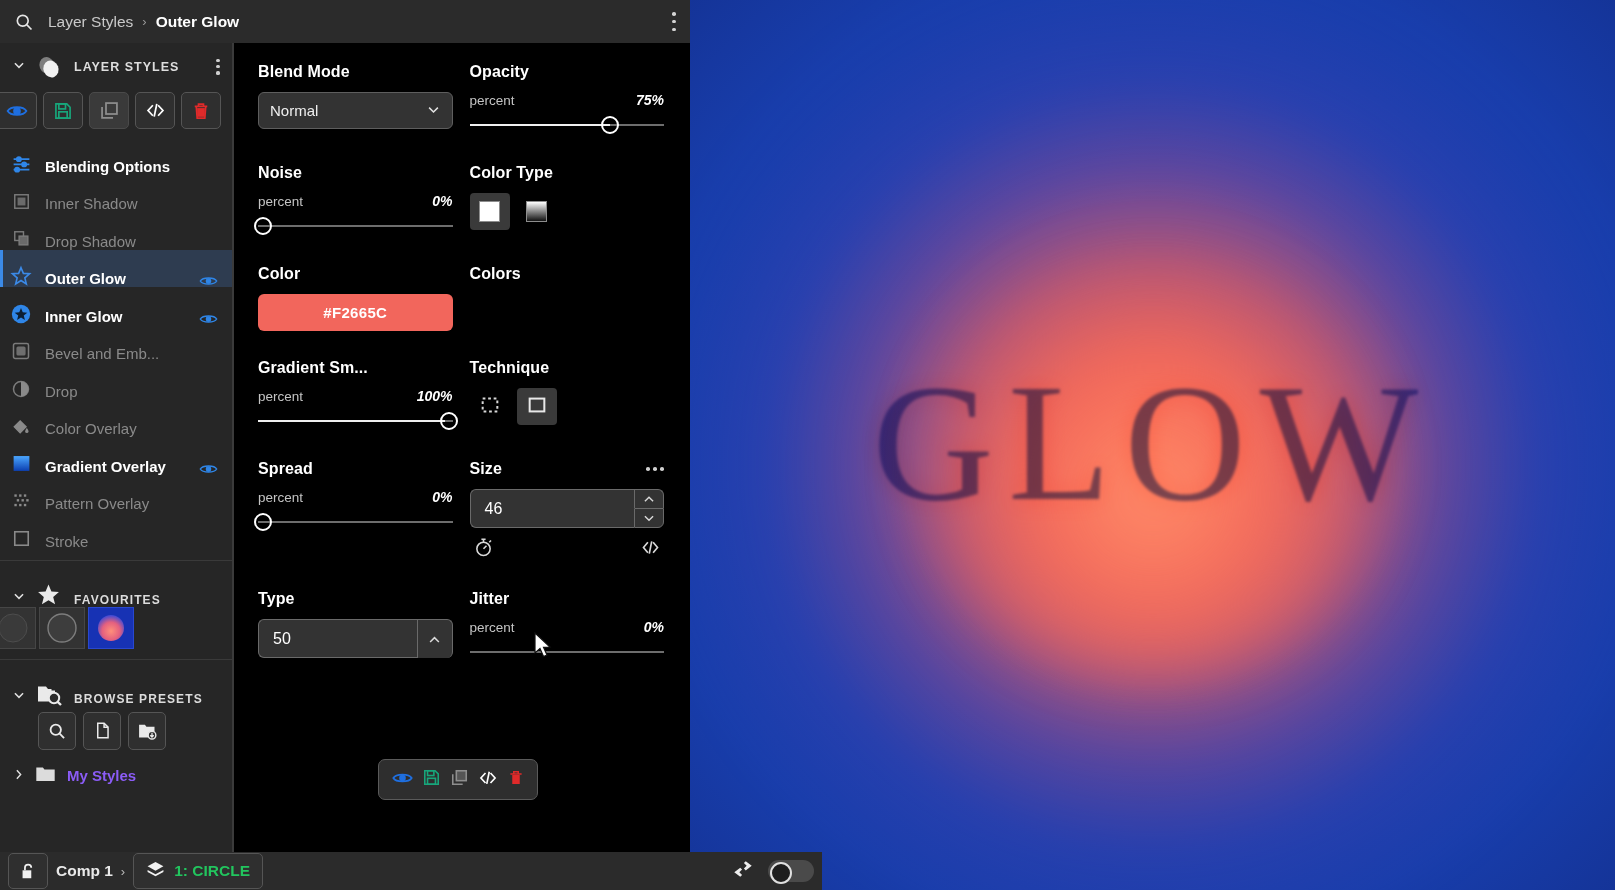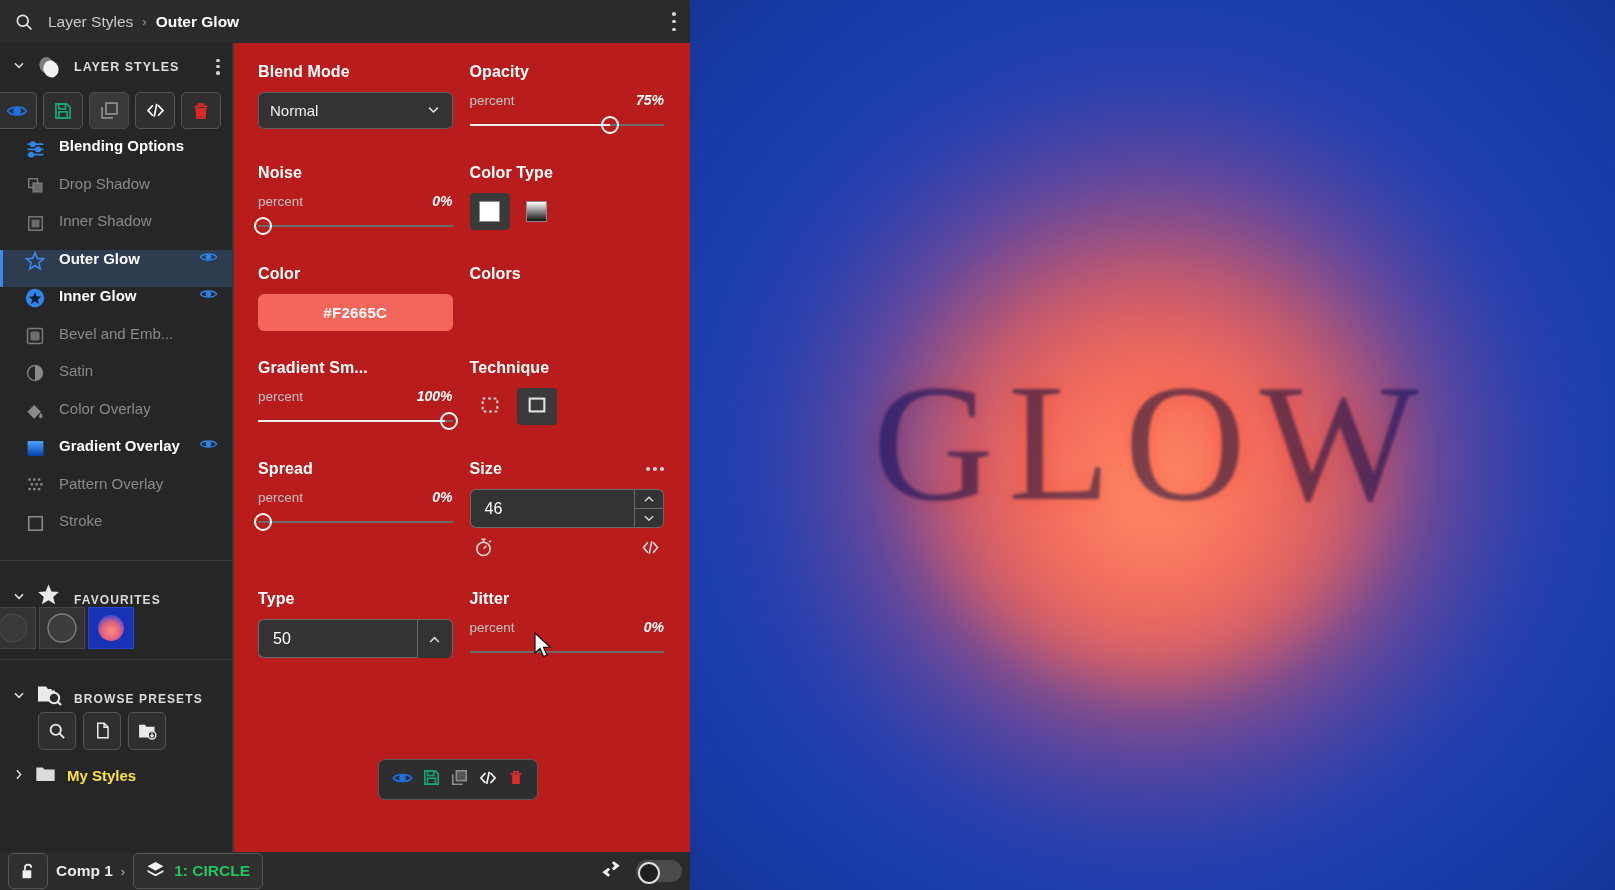--- a/index.html
+++ b/index.html
@@ -39,21 +39,21 @@
   .icon-row { display:flex; gap:6px; padding:2px 0 8px 0; }
   .ibtn {
     width:40px; height:37px; border:1px solid #555; border-radius:5px;
     background:#2f2f2f; display:flex; align-items:center; justify-content:center;
   }
   .ibtn.off { background:#3a3a3a; border-color:#4a4a4a; }
   .ibtn:first-child { margin-left:-3px; border-top-left-radius:0; border-bottom-left-radius:0; border-left:none;}
 
   .style-list { }
   .srow {
-    display:flex; align-items:flex-start; height:37.5px; padding:0 14px 0 24px; position:relative;
+    display:flex; align-items:flex-end; height:37.5px; padding:0 14px 0 10px; position:relative;
   }
   .srow.sel { background:#2e3c50; }
   .srow.sel:before { content:""; position:absolute; left:0; top:0; bottom:0; width:3px; background:#3b8ae8; }
   .srow .gi { width:22px; height:22px; flex:0 0 auto; margin-right:13px; display:flex; align-items:center; justify-content:center;}
   .srow .lbl { font-size:15px; color:#8a8a8a; }
   .srow.on .lbl { color:#ffffff; font-weight:bold; }
   .srow .eye { margin-left:auto; width:19px; height:13px; flex:0 0 auto; }
 
   .divider { height:1px; background:#3a3a3a; margin:10px 0 0 0; }
 
@@ -64,24 +64,24 @@
   .fav-row { display:flex; gap:3px; margin-left:-10px; }
   .fav { width:46px; height:42px; background:#333; border:1px solid #464646; display:flex; align-items:center; justify-content:center; }
   .fav.selfav { background:#1732b4; border-color:#2948cf; }
 
   .preset-btns { display:flex; gap:7px; padding:6px 0 6px 38px; }
   .pbtn { width:38px; height:38px; border:1px solid #555; border-radius:5px; background:#2f2f2f; display:flex; align-items:center; justify-content:center; }
 
   .mystyles { display:flex; align-items:center; height:40px; padding:0 12px; }
   .mystyles .ar { width:14px; margin-right:9px; flex:0 0 auto;}
   .mystyles .fo { width:22px; margin-right:10px; flex:0 0 auto;}
-  .mystyles .t { font-size:15px; font-weight:bold; color:#fde047; }
+  .mystyles .t { font-size:15px; font-weight:bold; color:#8b5cf6; }
 
   
-  .props { flex:1 1 auto; background:#b91c1c; position:relative; overflow:hidden;text-align:center; }
+  .props { flex:1 1 auto; background:#000000; position:relative; overflow:hidden;text-align:center; }
   .props-inner { position:absolute; left:0; top:0; right:0; bottom:0; padding:20px 26px 0 26px; }
   .grid2 { display:grid; grid-template-columns:1fr 1fr; column-gap:17px; }
   .fld { margin-bottom:28px; }
   .flbl { font-size:16px; font-weight:bold; color:#ffffff; margin-bottom:11px; letter-spacing:.1px; display:flex; align-items:center;}
   .flbl .dots { margin-left:auto; display:flex; gap:3.5px; }
   .flbl .dots i { width:3.6px; height:3.6px; border-radius:50%; background:#cfcfcf; display:block; }
 
   .select {
     height:37px; background:#333333; border:1px solid #5e5e5e; border-radius:6px;
     display:flex; align-items:center; padding:0 11px; font-size:15px; color:#efefef;
@@ -168,21 +168,21 @@
     text-shadow:0 0 22px rgba(255,120,90,0.40);
     white-space:nowrap; filter:blur(1.4px); mix-blend-mode:multiply;
   }
   .vignette {
     position:absolute; inset:0;
     background:radial-gradient(ellipse at 50% 50%, rgba(26,66,181,0) 38%, rgba(22,56,160,0.45) 78%, rgba(18,46,140,0.7) 100%);
   }
 
   
   .statusbar {
-    position:absolute; left:0; bottom:0; width:690px; height:38px; background:#2b2b2b;
+    position:absolute; left:0; bottom:0; width:822px; height:38px; background:#2b2b2b;
     display:flex; align-items:center; padding:0 8px; z-index:10;
   }
   .lockbtn { width:40px; height:36px; border:1px solid #555; border-radius:5px; background:#2f2f2f; display:flex; align-items:center; justify-content:center; margin-right:8px;}
   .compname { font-size:15.5px; font-weight:bold; color:#e9e9e9; }
   .compsep { margin:0 8px; color:#b9b9b9; font-size:13px; }
   .layerchip {
     height:36px; border:1px solid #555; border-radius:5px; background:#2f2f2f;
     display:flex; align-items:center; gap:9px; padding:0 12px;
     font-size:15.5px; font-weight:bold; color:#22c55e;
   }
@@ -285,35 +285,35 @@
               <line x1="3" y1="19" x2="21" y2="19"></line>
                 <circle cx="7" cy="19" r="2.4" fill="#2f86e8"></circle>
             </svg>
           </span>
           <span class="lbl">Blending Options</span>
         </div>
 
         <div class="srow">
           <span class="gi">
             <svg viewBox="0 0 24 24" width="19" height="19" fill="none" stroke="#7b7b7b" stroke-width="1.8">
+              <rect x="3.5" y="3.5" width="17" height="17"></rect>
+                <rect x="7" y="7" width="10" height="10" fill="#6a6a6a" stroke="none"></rect>
+            </svg>
+          </span>
+          <span class="lbl">Inner Shadow</span>
+        </div>
+
+        <div class="srow">
+          <span class="gi">
+            <svg viewBox="0 0 24 24" width="19" height="19" fill="none" stroke="#7b7b7b" stroke-width="1.8">
               <rect x="3.5" y="3.5" width="11" height="11"></rect>
                 <rect x="9" y="9" width="11" height="11" fill="#6a6a6a" stroke="#7b7b7b"></rect>
             </svg>
           </span>
           <span class="lbl">Drop Shadow</span>
-        </div>
-
-        <div class="srow">
-          <span class="gi">
-            <svg viewBox="0 0 24 24" width="19" height="19" fill="none" stroke="#7b7b7b" stroke-width="1.8">
-              <rect x="3.5" y="3.5" width="17" height="17"></rect>
-                <rect x="7" y="7" width="10" height="10" fill="#6a6a6a" stroke="none"></rect>
-            </svg>
-          </span>
-          <span class="lbl">Inner Shadow</span>
         </div>
 
         <div class="srow sel on">
           <span class="gi">
             <svg viewBox="0 0 24 24" width="22" height="22" fill="none" stroke="#3b8ae8" stroke-width="1.8">
               <polygon points="12,3 14.6,9.2 21.3,9.6 16.2,14 17.8,20.6 12,17 6.2,20.6 7.8,14 2.7,9.6 9.4,9.2"></polygon>
             </svg>
           </span>
           <span class="lbl">Outer Glow</span>
           <span class="eye">
@@ -350,21 +350,21 @@
           <span class="lbl">Bevel and Emb...</span>
         </div>
 
         <div class="srow">
           <span class="gi">
             <svg viewBox="0 0 24 24" width="20" height="20">
               <circle cx="12" cy="12" r="9" fill="none" stroke="#7b7b7b" stroke-width="1.8"></circle>
               <path d="M12 3 A9 9 0 0 1 12 21 Z" fill="#8a8a8a"></path>
             </svg>
           </span>
-          <span class="lbl">Satin</span>
+          <span class="lbl">Drop</span>
         </div>
 
         <div class="srow">
           <span class="gi">
             <svg viewBox="0 0 24 24" width="20" height="20" fill="none" stroke="#8a8a8a" stroke-width="1.7">
               <path d="M4 13 L11 6 L18 13 L11 20 Z" fill="#8a8a8a" stroke="#8a8a8a"></path>
               <path d="M19 14.5c1.4 2 2 3 2 4a2 2 0 1 1-4 0c0-1 .6-2 2-4z" fill="#8a8a8a" stroke="none"></path>
             </svg>
           </span>
           <span class="lbl">Color Overlay</span>

